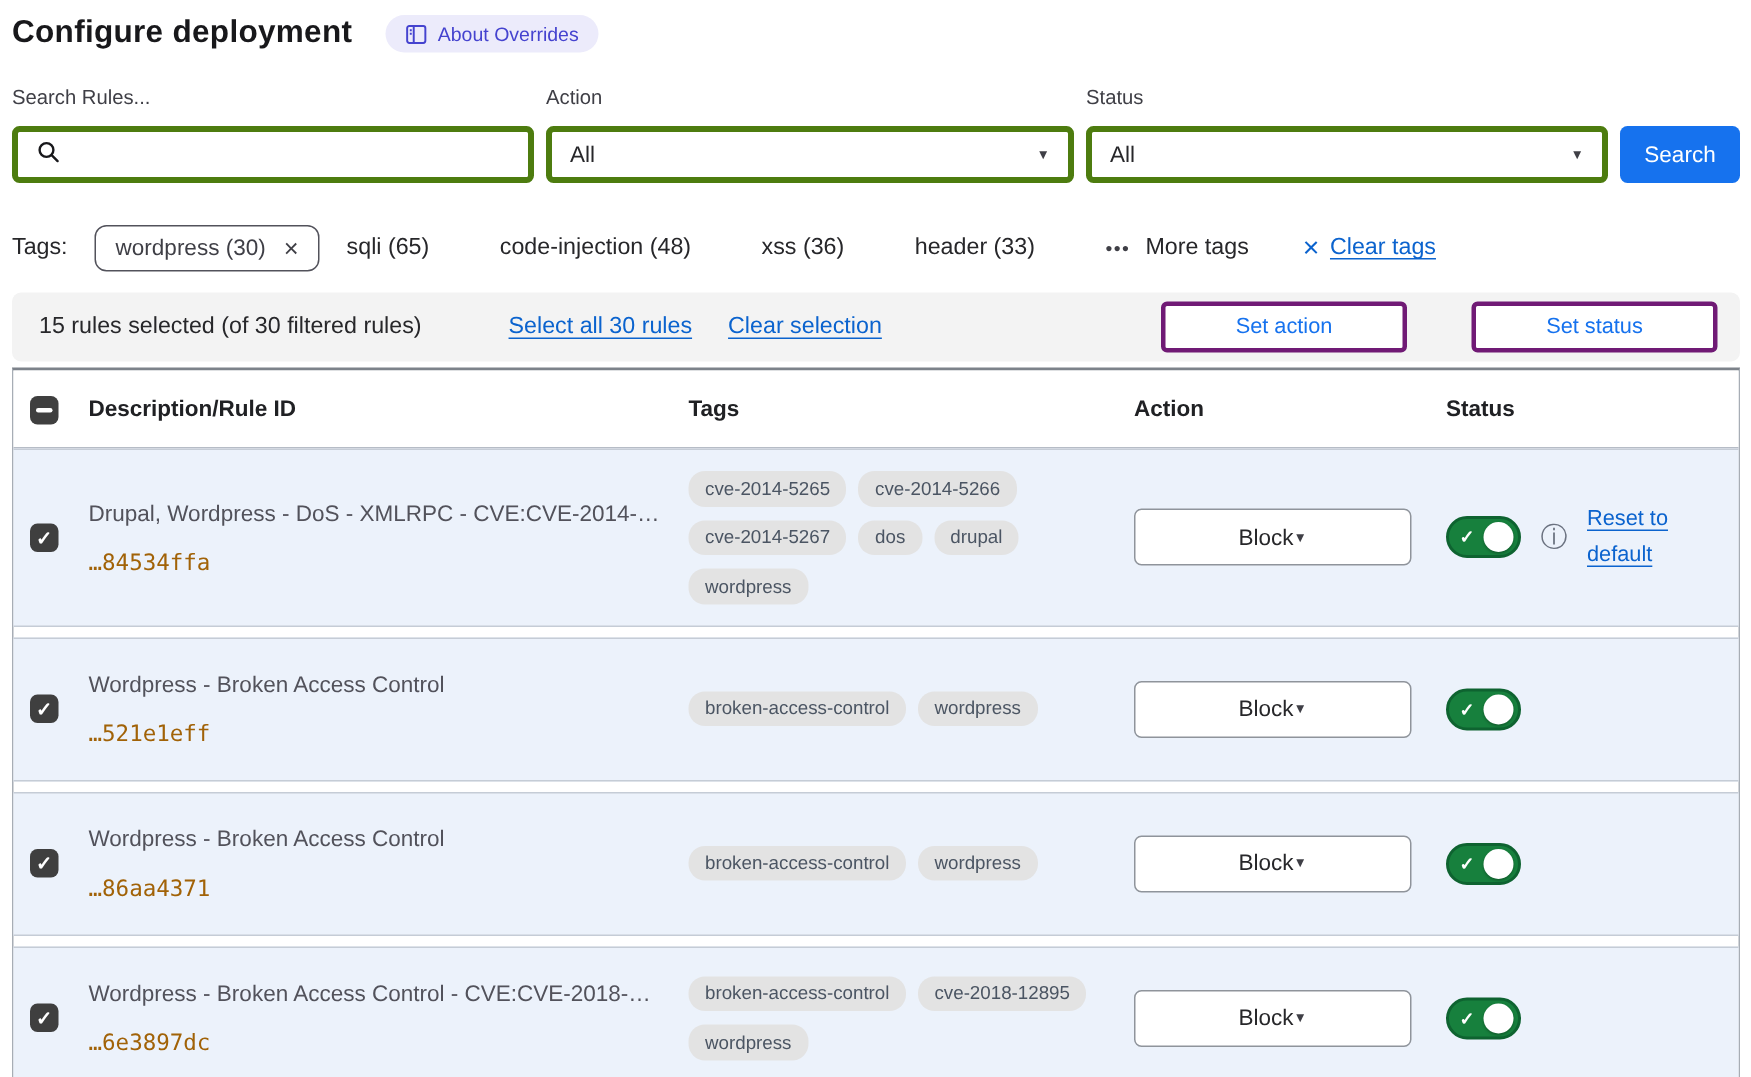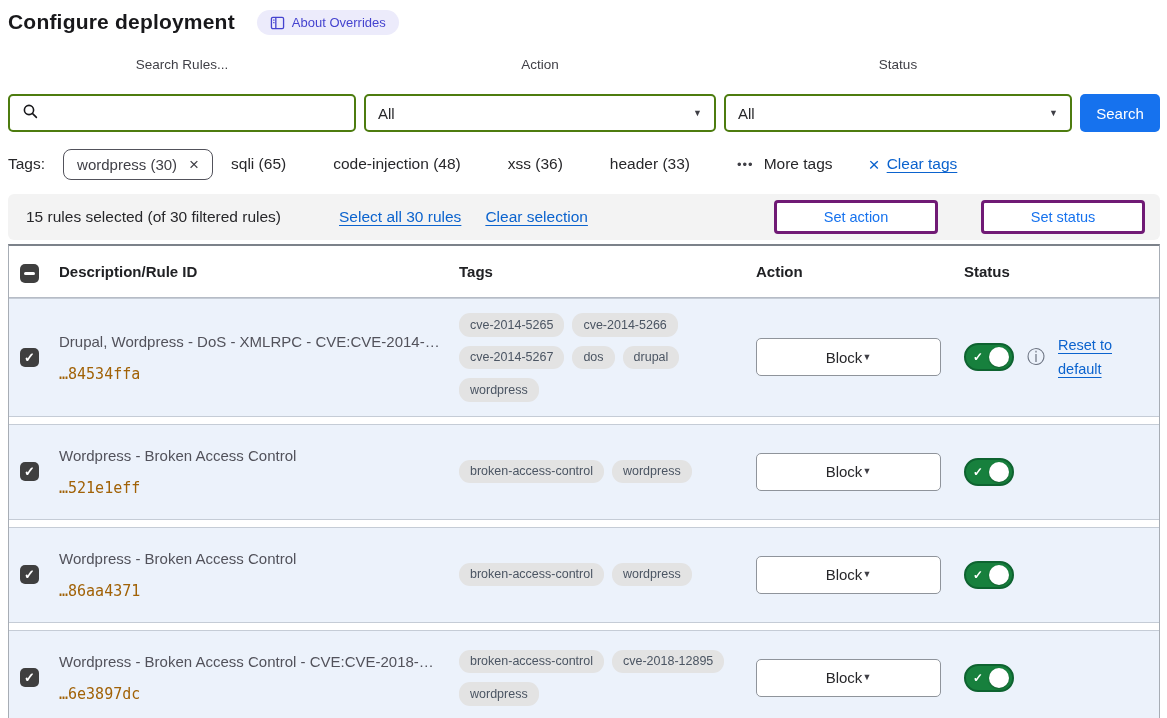--- a/index.html
+++ b/index.html
@@ -10,34 +10,34 @@
   
   .titlebar { display:flex; gap:22px; }
   h1 { font-size:21px; font-weight:700; color:#18181b; letter-spacing:.2px; }
   .about-badge { display:inline-flex; align-items:center; gap:7px; background:#ecebfb;
     color:#4543cf; font-size:13px; padding:5px 13px; border-radius:13px; cursor:pointer; }
   .about-badge svg { display:block; }
 
   
   .filters { display:flex; gap:8px; margin-top:22px; align-items:flex-end; }
   .field { display:flex; flex-direction:column; }
-  .field-label { font-size:13.5px; color:#3f3f46; margin-bottom:22px;text-align:center; }
-  .control { height:38px; border:2px solid #4d7c0f; border-radius:5px; background:#fff;
+  .field-label { font-size:13.5px; color:#3f3f46; margin-bottom:12px; }
+  .control { height:38px; border:4px solid #4d7c0f; border-radius:5px; background:#fff;
     display:flex; align-items:center; padding:0 12px; font-size:15px; color:#27272a; }
   .search-box { width:348px; gap:10px; }
   .search-box input { border:none; outline:none; flex:1; font-size:15px;
     font-family:"Liberation Sans",sans-serif; background:transparent; }
   .dd { justify-content:space-between; cursor:pointer; }
   .dd-action { width:352px; } .dd-status { width:348px; }
   .caret { font-size:9px; color:#3f3f46; line-height:1; }
   .btn-primary { width:88px; height:38px; background:#1672ee; color:#fff; border:none;
     border-radius:5px; font-size:15px; font-family:"Liberation Sans",sans-serif; cursor:pointer; }
 
   
-  .tagsbar { display:flex; align-items:center; margin-top:14px; height:36px; font-size:15.5px; }
+  .tagsbar { display:flex; align-items:center; margin-top:25px; height:36px; font-size:15.5px; }
   .tagsbar-label { color:#27272a; margin-right:18px; }
   .tag-chip { display:inline-flex; align-items:center; gap:12px; border:1.5px solid #52525b;
     border-radius:8px; padding:6px 13px; font-size:15px; color:#3f3f46; margin-right:18px; cursor:pointer;text-align:center; }
   .chip-x { font-size:17px; line-height:1; color:#3f3f46; cursor:pointer; }
   .tag-plain { color:#27272a; margin-right:47px; cursor:pointer; }
   .more-tags { display:inline-flex; align-items:center; gap:10px; color:#27272a; cursor:pointer; margin-right:36px; }
   .dots { letter-spacing:1px; font-size:13px; color:#3f3f46; }
   .link { color:#0b63ce; text-decoration:underline; text-underline-offset:3px; cursor:pointer; }
   .clear-tags { display:inline-flex; align-items:center; gap:7px; font-size:15.5px; }
   .clear-x { color:#0b63ce; font-size:19px; line-height:1; text-decoration:none; }

